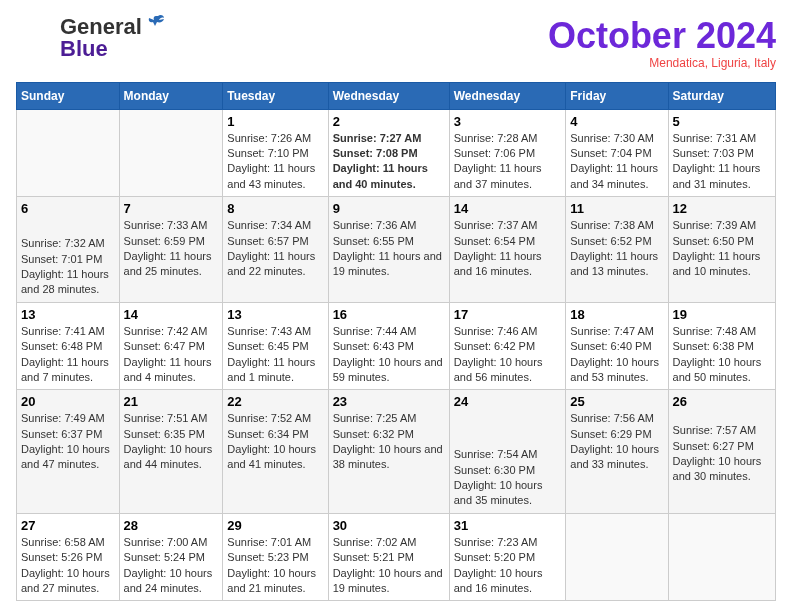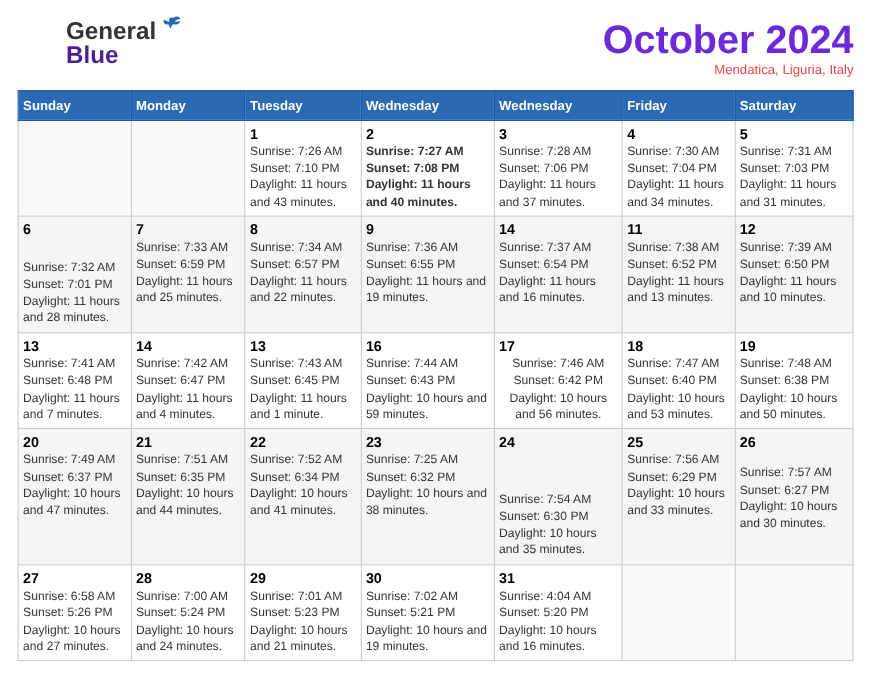--- a/index.html
+++ b/index.html
@@ -223,21 +223,21 @@
 Daylight: 11 hours and 1 minute.</div>
         </td>
         <td>
           <span class="day-num">16</span>
           <div class="day-info" style="white-space: pre-line;">Sunrise: 7:44 AM
 Sunset: 6:43 PM
 Daylight: 10 hours and 59 minutes.</div>
         </td>
         <td>
           <span class="day-num">17</span>
-          <div class="day-info" style="white-space: pre-line; text-align: center;">Sunrise: 7:46 AM
+          <div class="day-info" style="white-space: pre-line;">Sunrise: 7:46 AM
 Sunset: 6:42 PM
 Daylight: 10 hours and 56 minutes.</div>
         </td>
         <td>
           <span class="day-num">18</span>
           <div class="day-info" style="white-space: pre-line;">Sunrise: 7:47 AM
 Sunset: 6:40 PM
 Daylight: 10 hours and 53 minutes.</div>
         </td>
         <td>
@@ -311,21 +311,21 @@
 Daylight: 10 hours and 21 minutes.</div>
         </td>
         <td>
           <span class="day-num">30</span>
           <div class="day-info" style="white-space: pre-line;">Sunrise: 7:02 AM
 Sunset: 5:21 PM
 Daylight: 10 hours and 19 minutes.</div>
         </td>
         <td>
           <span class="day-num">31</span>
-          <div class="day-info" style="white-space: pre-line;">Sunrise: 4:04 AM
+          <div class="day-info" style="white-space: pre-line;">Sunrise: 7:23 AM
 Sunset: 5:20 PM
 Daylight: 10 hours and 16 minutes.</div>
         </td>
         <td class="empty-cell"></td>
         <td class="empty-cell"></td>
       </tr>
     </tbody>
 </table>
 
 </body></html>

